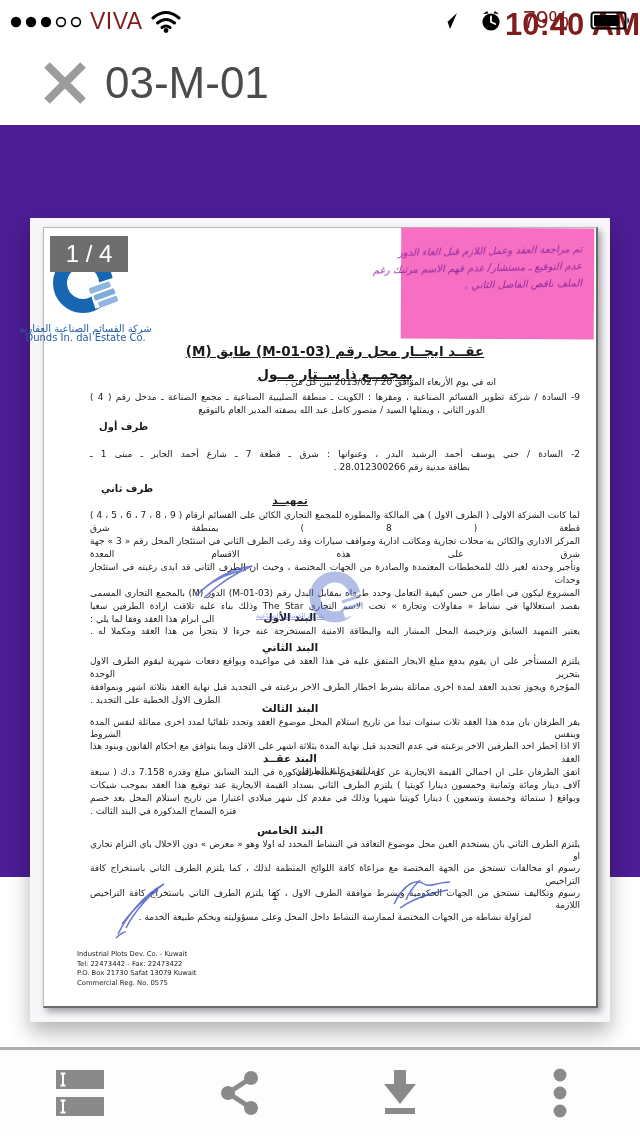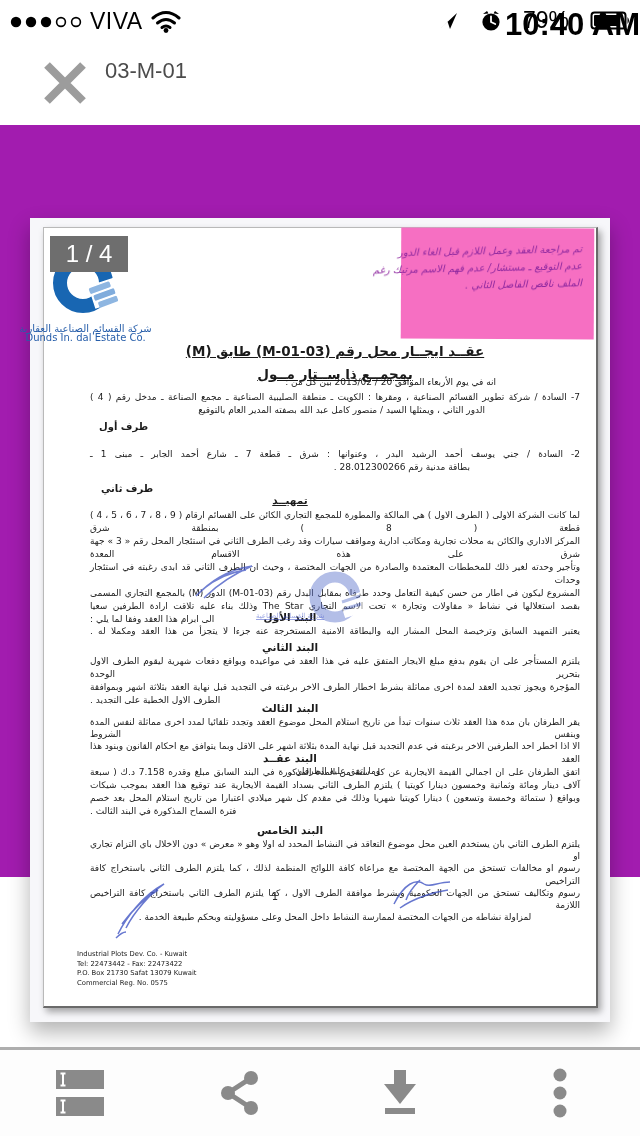--- a/index.html
+++ b/index.html
@@ -3,32 +3,32 @@
 <meta charset="utf-8">
 <style>
   * { margin:0; padding:0; box-sizing:border-box; }
   html,body { background:#777; }
   #screen {
     width:640px; height:1136px; position:relative; overflow:hidden;
     background:#ffffff; font-family:"Liberation Sans", sans-serif;
     margin:0 auto;
   }
   
-  .statusbar { position:absolute; top:0; left:0; width:640px; height:40px; background:#fff; color:#000000; }
+  .statusbar { position:absolute; top:0; left:0; width:640px; height:40px; background:#fff; color:#7f1d1d; }
   .sb-left { position:absolute; left:10px; top:8px; display:flex; align-items:center; gap:8px; }
   .sb-carrier { font-size:23px; letter-spacing:.5px; }
   .sb-time { position:absolute; left:0; right:0; top:7px; text-align:right; font-size:31px; font-weight:bold; }
   .sb-right { position:absolute; right:8px; top:7px; display:flex; align-items:center; gap:21px; }
   .sb-batt-label { font-size:23px; }
   
   .navbar { position:absolute; top:40px; left:0; width:640px; height:85px; background:#fff; }
   .nav-close { position:absolute; left:42px; top:20px; width:46px; height:46px; cursor:pointer; }
-  .nav-title { position:absolute; left:105px; top:18px; font-size:22px; color:#4b4b4b; }
-  
-  .viewer { position:absolute; top:125px; left:0; width:640px; height:752px; background:#a21caf; }
+  .nav-title { position:absolute; left:105px; top:18px; font-size:44px; color:#4b4b4b; }
+  
+  .viewer { position:absolute; top:125px; left:0; width:640px; height:752px; background:#4c1d95; }
   .doc-card { position:absolute; left:30px; top:93px; width:580px; height:804px;
     background:#f7f7fa; box-shadow:0 10px 20px rgba(0,0,0,.30); }
   .page { position:absolute; left:13px; top:9px; width:555px; height:781px; background:#fff;
     border:1px solid #b9b9b9; border-right:2px solid #6a6a6a; border-bottom:2px solid #6a6a6a;
     box-shadow:3px 4px 7px rgba(0,0,0,.35); }
   .page-content { position:absolute; inset:0; filter:blur(.3px) contrast(1.04); direction:rtl; }
   .badge { position:absolute; left:6px; top:8px; width:78px; height:36px; background:#6e6e6e;
     color:#fff; font-size:24px; text-align:center; line-height:36px; z-index:5; direction:ltr; }
   
   .logo { position:absolute; right:438px; top:24px; width:145px; direction:ltr; text-align:center; }
@@ -141,21 +141,21 @@
           </div>
 
           <div class="doc-title">
             <div>عقــد ايجــار محل رقم (03-M-01) طابق (M)</div>
             <div>بمجمــع ذا ســتار مــول</div>
           </div>
 
           <div class="dateline">انه في يوم الأربعاء الموافق 20 / 2013/02 بين كل من :</div>
 
           <div class="block" style="top:163px;">
-            <div class="jline">7- السادة / شركة تطوير القسائم الصناعية ، ومقرها : الكويت ـ منطقة الصليبية الصناعية ـ مجمع الصناعة ـ مدخل رقم ( 4 )</div>
+            <div class="jline">9- السادة / شركة تطوير القسائم الصناعية ، ومقرها : الكويت ـ منطقة الصليبية الصناعية ـ مجمع الصناعة ـ مدخل رقم ( 4 )</div>
             <div class="jline align-right" style="padding-right:95px;">الدور الثاني ، ويمثلها السيد / منصور كامل عبد الله بصفته المدير العام بالتوقيع</div>
           </div>
           <div class="party-label" style="left:55px; top:193px;">طرف أول</div>
 
           <div class="block" style="top:220px;">
             <div class="jline">2- السادة / جني يوسف أحمد الرشيد البدر ، وعنوانها : شرق ـ قطعة 7 ـ شارع أحمد الجابر ـ مبنى 1 ـ</div>
             <div class="jline align-right" style="padding-right:110px;">بطاقة مدنية رقم 28.012300266 .</div>
           </div>
           <div class="party-label" style="left:57px; top:255px;">طرف ثاني</div>
 

